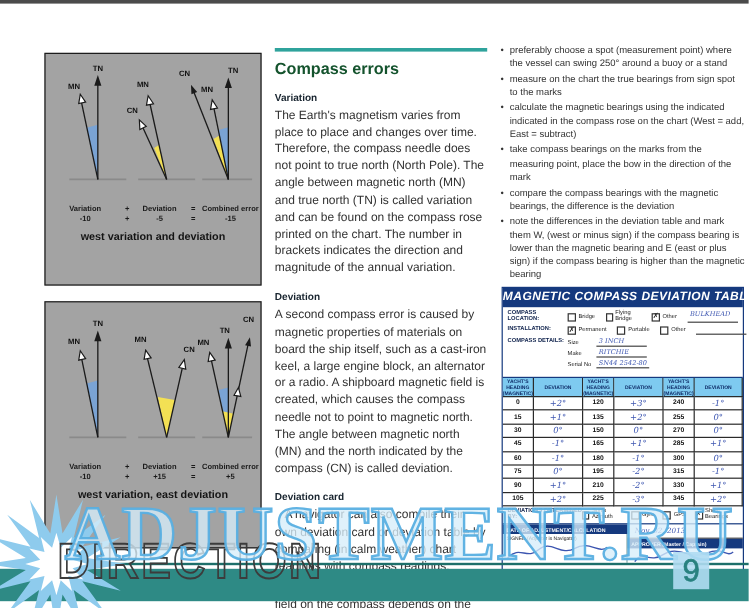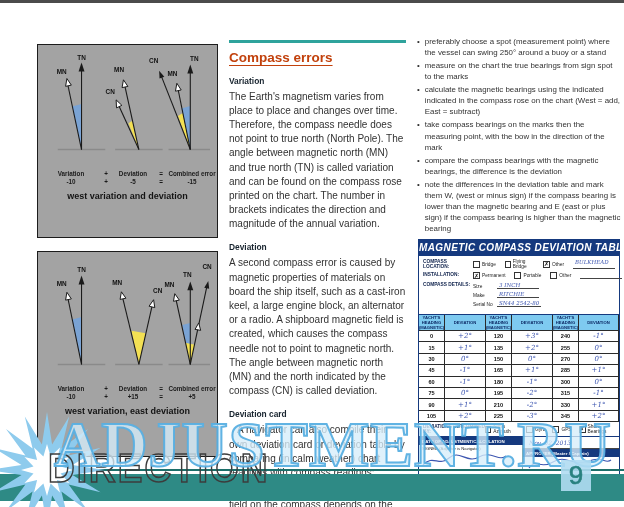--- a/index.html
+++ b/index.html
@@ -18,22 +18,22 @@
   .dsvg line{stroke:#1a1a1a;stroke-width:1.1;}
   .dsvg .base{stroke:#8a8a8a;stroke-width:1.6;}
   .dsvg .open{fill:#ffffff;stroke:#1a1a1a;stroke-width:1;}
   .dsvg .solid{fill:#1a1a1a;}
   .dsvg .wblue{fill:#7aa3d4;}
   .dsvg .wyellow{fill:#f3e054;}
 
   
   .article{left:229px;top:40px;width:177px;}
   .rule{height:2.6px;background:#2fa39c;margin-bottom:7px;}
-  .article h1{font-size:13.5px;font-weight:bold;color:#c2410c;margin:0 0 9px;
-              text-decoration:underline;text-underline-offset:3px;}
+  .article h1{font-size:13.5px;font-weight:bold;color:#14532d;margin:0 0 9px;
+              text-underline-offset:3px;}
   .article h2{font-size:8.4px;font-weight:bold;color:#18242f;margin:11px 0 4px;}
   .article p{font-size:10px;line-height:1.42;margin:0 0 4px;}
   .mbullet{display:flex;gap:4px;font-size:7.9px;line-height:1.42;}
   .mbullet .bdot{flex:0 0 auto;}
 
   
   .steps{left:417px;top:36px;width:204px;}
   .step{display:flex;gap:5px;font-size:7.9px;line-height:1.4;margin-bottom:2px;}
   .step .bdot{flex:0 0 auto;}
 
@@ -216,21 +216,21 @@
   <div class="step">
       <span class="bdot">•</span>
       <span>measure on the chart the true bearings from sign spot to the marks</span>
     </div>
   <div class="step">
       <span class="bdot">•</span>
       <span>calculate the magnetic bearings using the indicated indicated in the compass rose on the chart (West = add, East = subtract)</span>
     </div>
   <div class="step">
       <span class="bdot">•</span>
-      <span>take compass bearings on the marks then the measuring point, with the bow in the direction of the mark</span>
+      <span>take compass bearings on the marks from the measuring point, place the bow in the direction of the mark</span>
     </div>
   <div class="step">
       <span class="bdot">•</span>
       <span>compare the compass bearings with the magnetic bearings, the difference is the deviation</span>
     </div>
   <div class="step">
       <span class="bdot">•</span>
       <span>note the differences in the deviation table and mark them W, (west or minus sign) if the compass bearing is lower than the magnetic bearing and E (east or plus sign) if the compass bearing is higher than the magnetic bearing</span>
     </div>
 </div>

